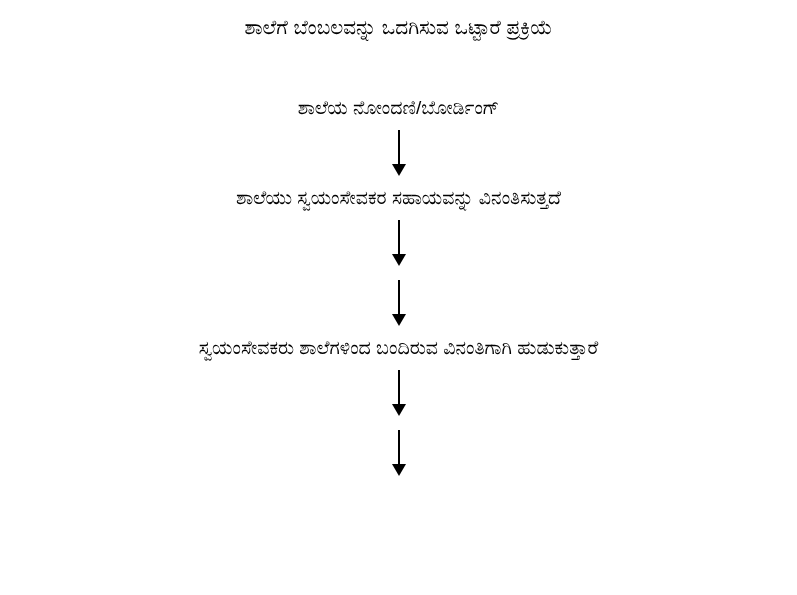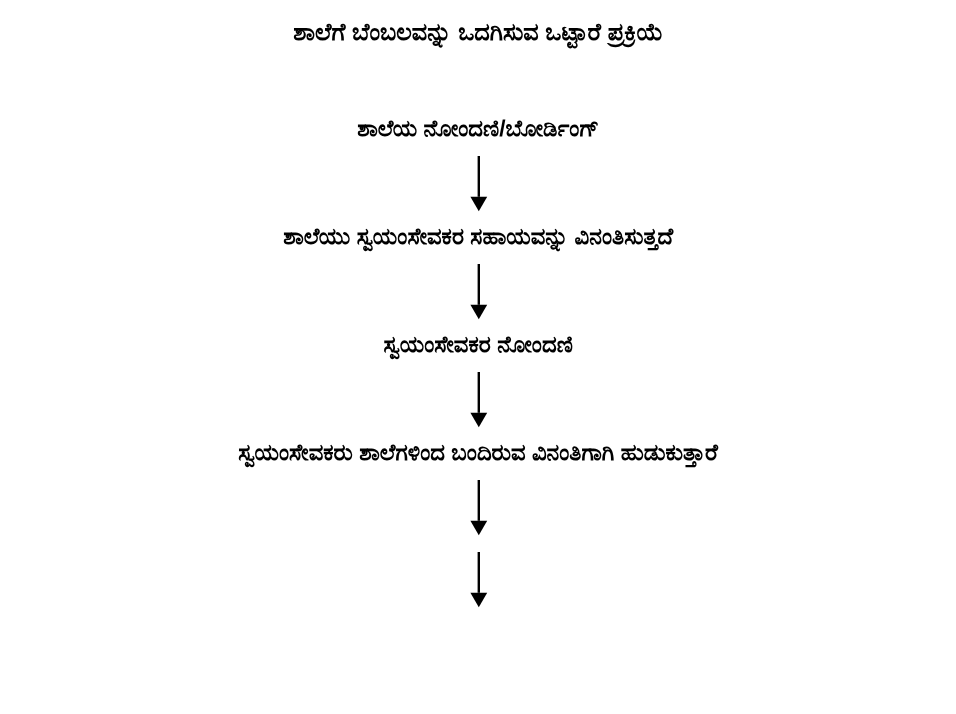--- a/index.html
+++ b/index.html
@@ -15,33 +15,33 @@
     color: #000000;
     font-family: "Liberation Sans", sans-serif;
     overflow: hidden;
   }
   .title {
     margin: 0;
     padding-top: 13px;
     text-align: center;
     font-size: 20px;
     line-height: 28px;
-    font-weight: bold;
+    font-weight: normal;
     color: #000000;
   }
   .flow {
     margin-top: 52px;
     display: flex;
     flex-direction: column;
     align-items: center;
   }
   .step {
     font-size: 19px;
     line-height: 30px;
-    font-weight: bold;
+    font-weight: normal;
     text-align: right;
     white-space: nowrap;
     color: #000000;
   }
   .arrow {
     display: flex;
     flex-direction: column;
     align-items: center;
     margin: 7px 0;
   }
@@ -76,21 +76,20 @@
       <span class="head"></span>
     </div>
 
     <div class="step">ಶಾಲೆಯು ಸ್ವಯಂಸೇವಕರ ಸಹಾಯವನ್ನು ವಿನಂತಿಸುತ್ತದೆ</div>
 
     <div class="arrow">
       <span class="shaft"></span>
       <span class="head"></span>
     </div>
 
-    <div class="step">ಸ್ವಯಂಸೇವಕರ ನೋಂದಣಿ</div>
 
     <div class="arrow">
       <span class="shaft"></span>
       <span class="head"></span>
     </div>
 
     <div class="step">ಸ್ವಯಂಸೇವಕರು ಶಾಲೆಗಳಿಂದ ಬಂದಿರುವ ವಿನಂತಿಗಾಗಿ ಹುಡುಕುತ್ತಾರೆ</div>
 
     <div class="arrow">
       <span class="shaft"></span>

